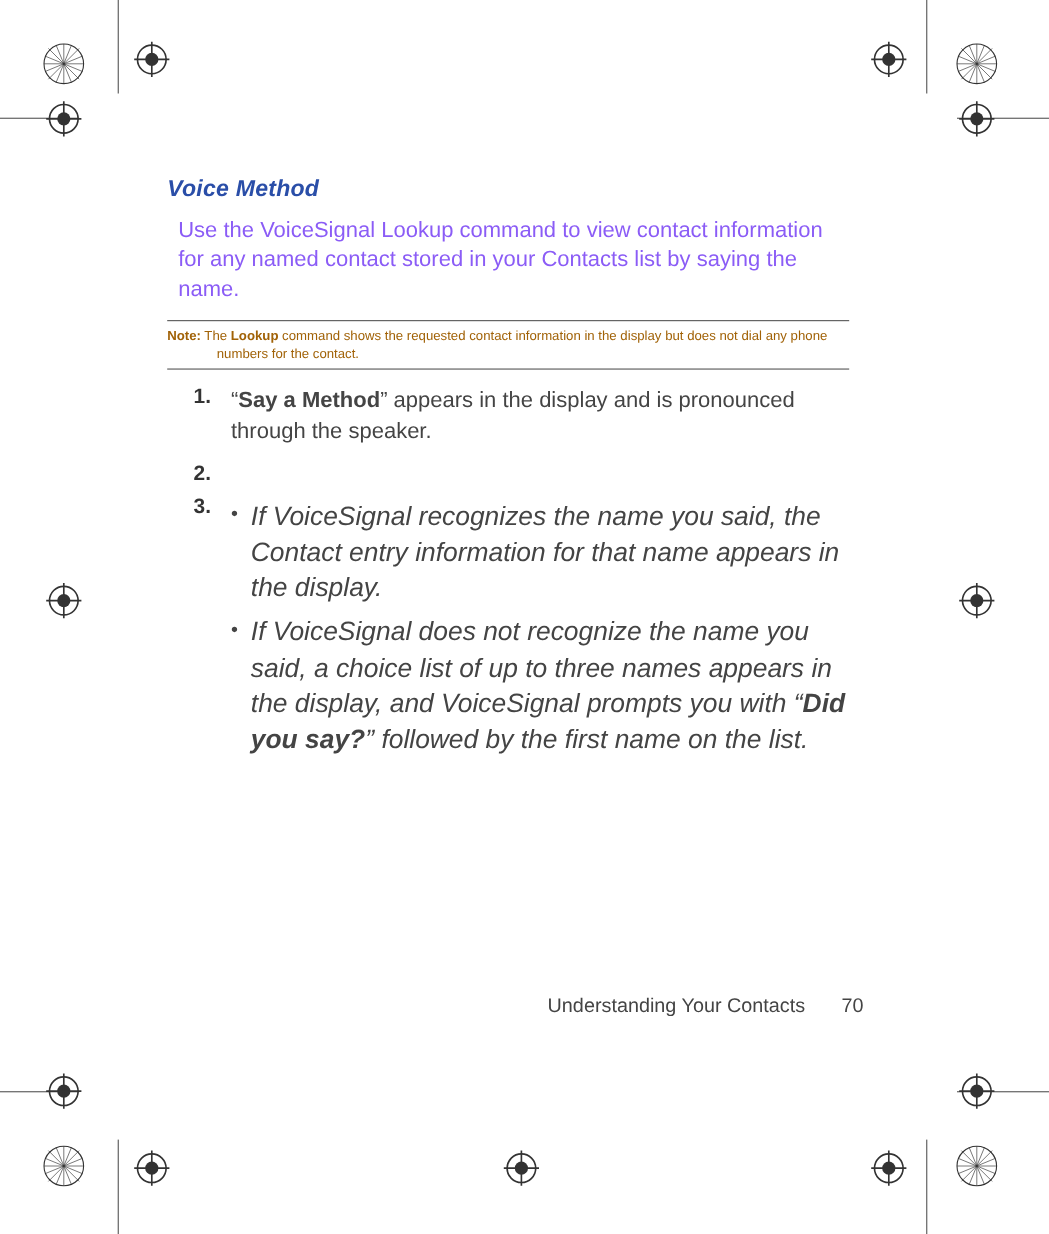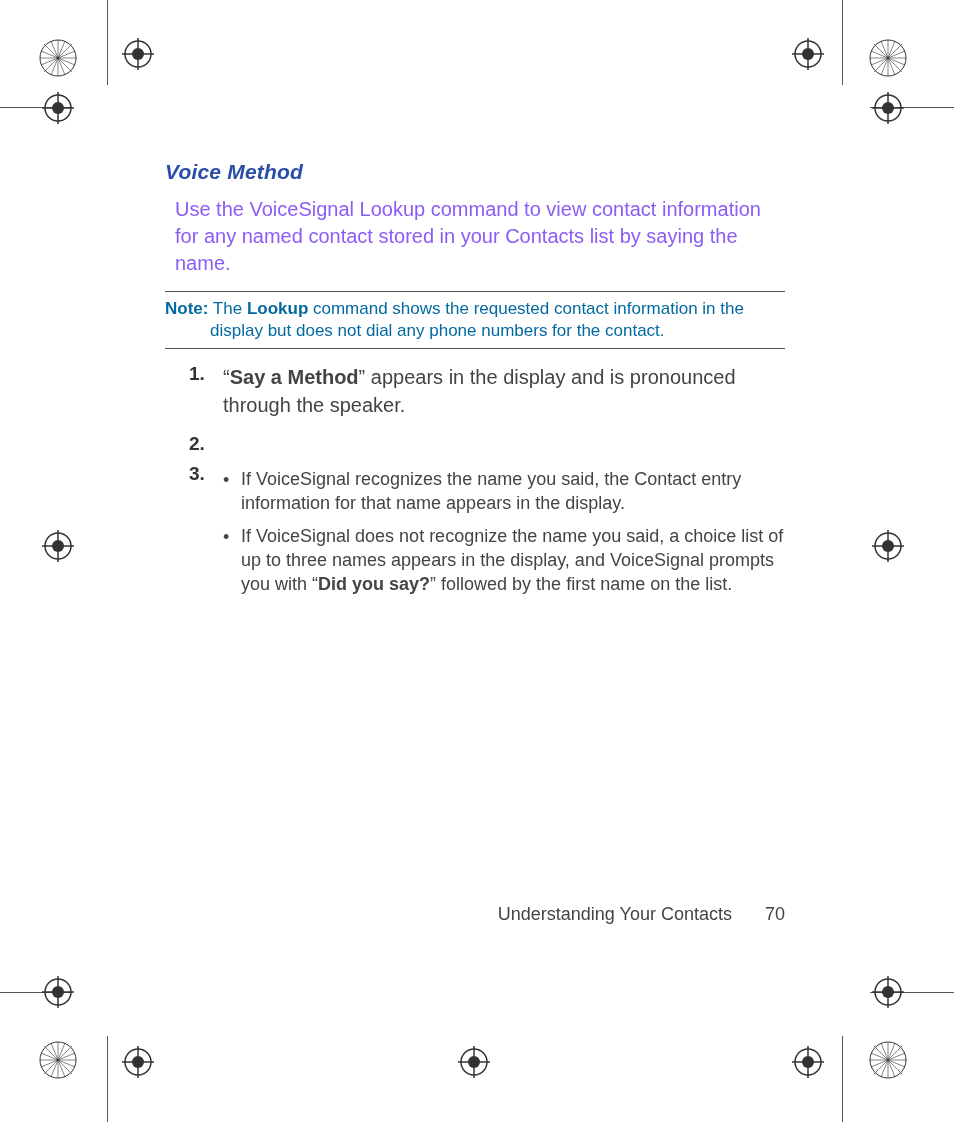--- a/index.html
+++ b/index.html
@@ -11,21 +11,21 @@
     font-family: "Helvetica Neue", Helvetica, Arial, sans-serif;
     color: #333;
   }
   .crop-line-h { position: absolute; height: 1px; background: #555; left: 0; right: 0; }
   .crop-line-v { position: absolute; width: 1px; background: #555; top: 0; bottom: 0; }
   .reg-mark { position: absolute; width: 40px; height: 40px; }
   .reg-mark svg { width: 100%; height: 100%; }
   .content {
     position: absolute;
     top: 160px;
-    left: 165px;
+    left: 152px;
     width: 620px;
   }
   .section-title {
     color: #2a4ea8;
     font-weight: bold;
     font-style: italic;
     font-size: 21px;
     letter-spacing: 0.2px;
     font-stretch: condensed;
     margin-bottom: 12px;
@@ -35,24 +35,24 @@
     line-height: 1.35;
     font-stretch: condensed;
     color: #8b5cf6;
     margin: 0 10px 14px 10px;
   }
   .note-box {
     border-top: 1.5px solid #555;
     border-bottom: 1.5px solid #555;
     padding: 6px 0;
     margin: 0 0 14px 0;
-    font-size: 17px;
+    font-size: 12px;
     line-height: 1.3;
     font-stretch: condensed;
-    color: #0369a1;
+    color: #a16207;
   }
   .note-box .note-body { display: block; padding-left: 45px; text-indent: -45px; }
   .note-label { font-weight: bold; }
   .steps { margin-left: 24px; }
   .step { display: flex; margin-bottom: 8px; }
   .step-num {
     font-weight: bold;
     color: #333;
     width: 34px;
     flex-shrink: 0;
@@ -82,24 +82,25 @@
   .bullets { margin-top: 4px; }
   .bullet { display: flex; margin-bottom: 8px; }
   .bullet-dot {
     width: 18px;
     flex-shrink: 0;
     font-size: 18px;
     text-align: left;
     padding-top: 1px;
   }
   .bullet-text {
-    font-size: 18px;
+    font-size: 24px;
     line-height: 1.35;
     font-stretch: condensed;
     color: #444;
+    font-style: italic;
   }
   .footer {
     position: absolute;
     top: 904px;
     left: 165px;
     width: 620px;
     text-align: right;
     font-size: 18px;
     font-stretch: condensed;
     color: #444;

